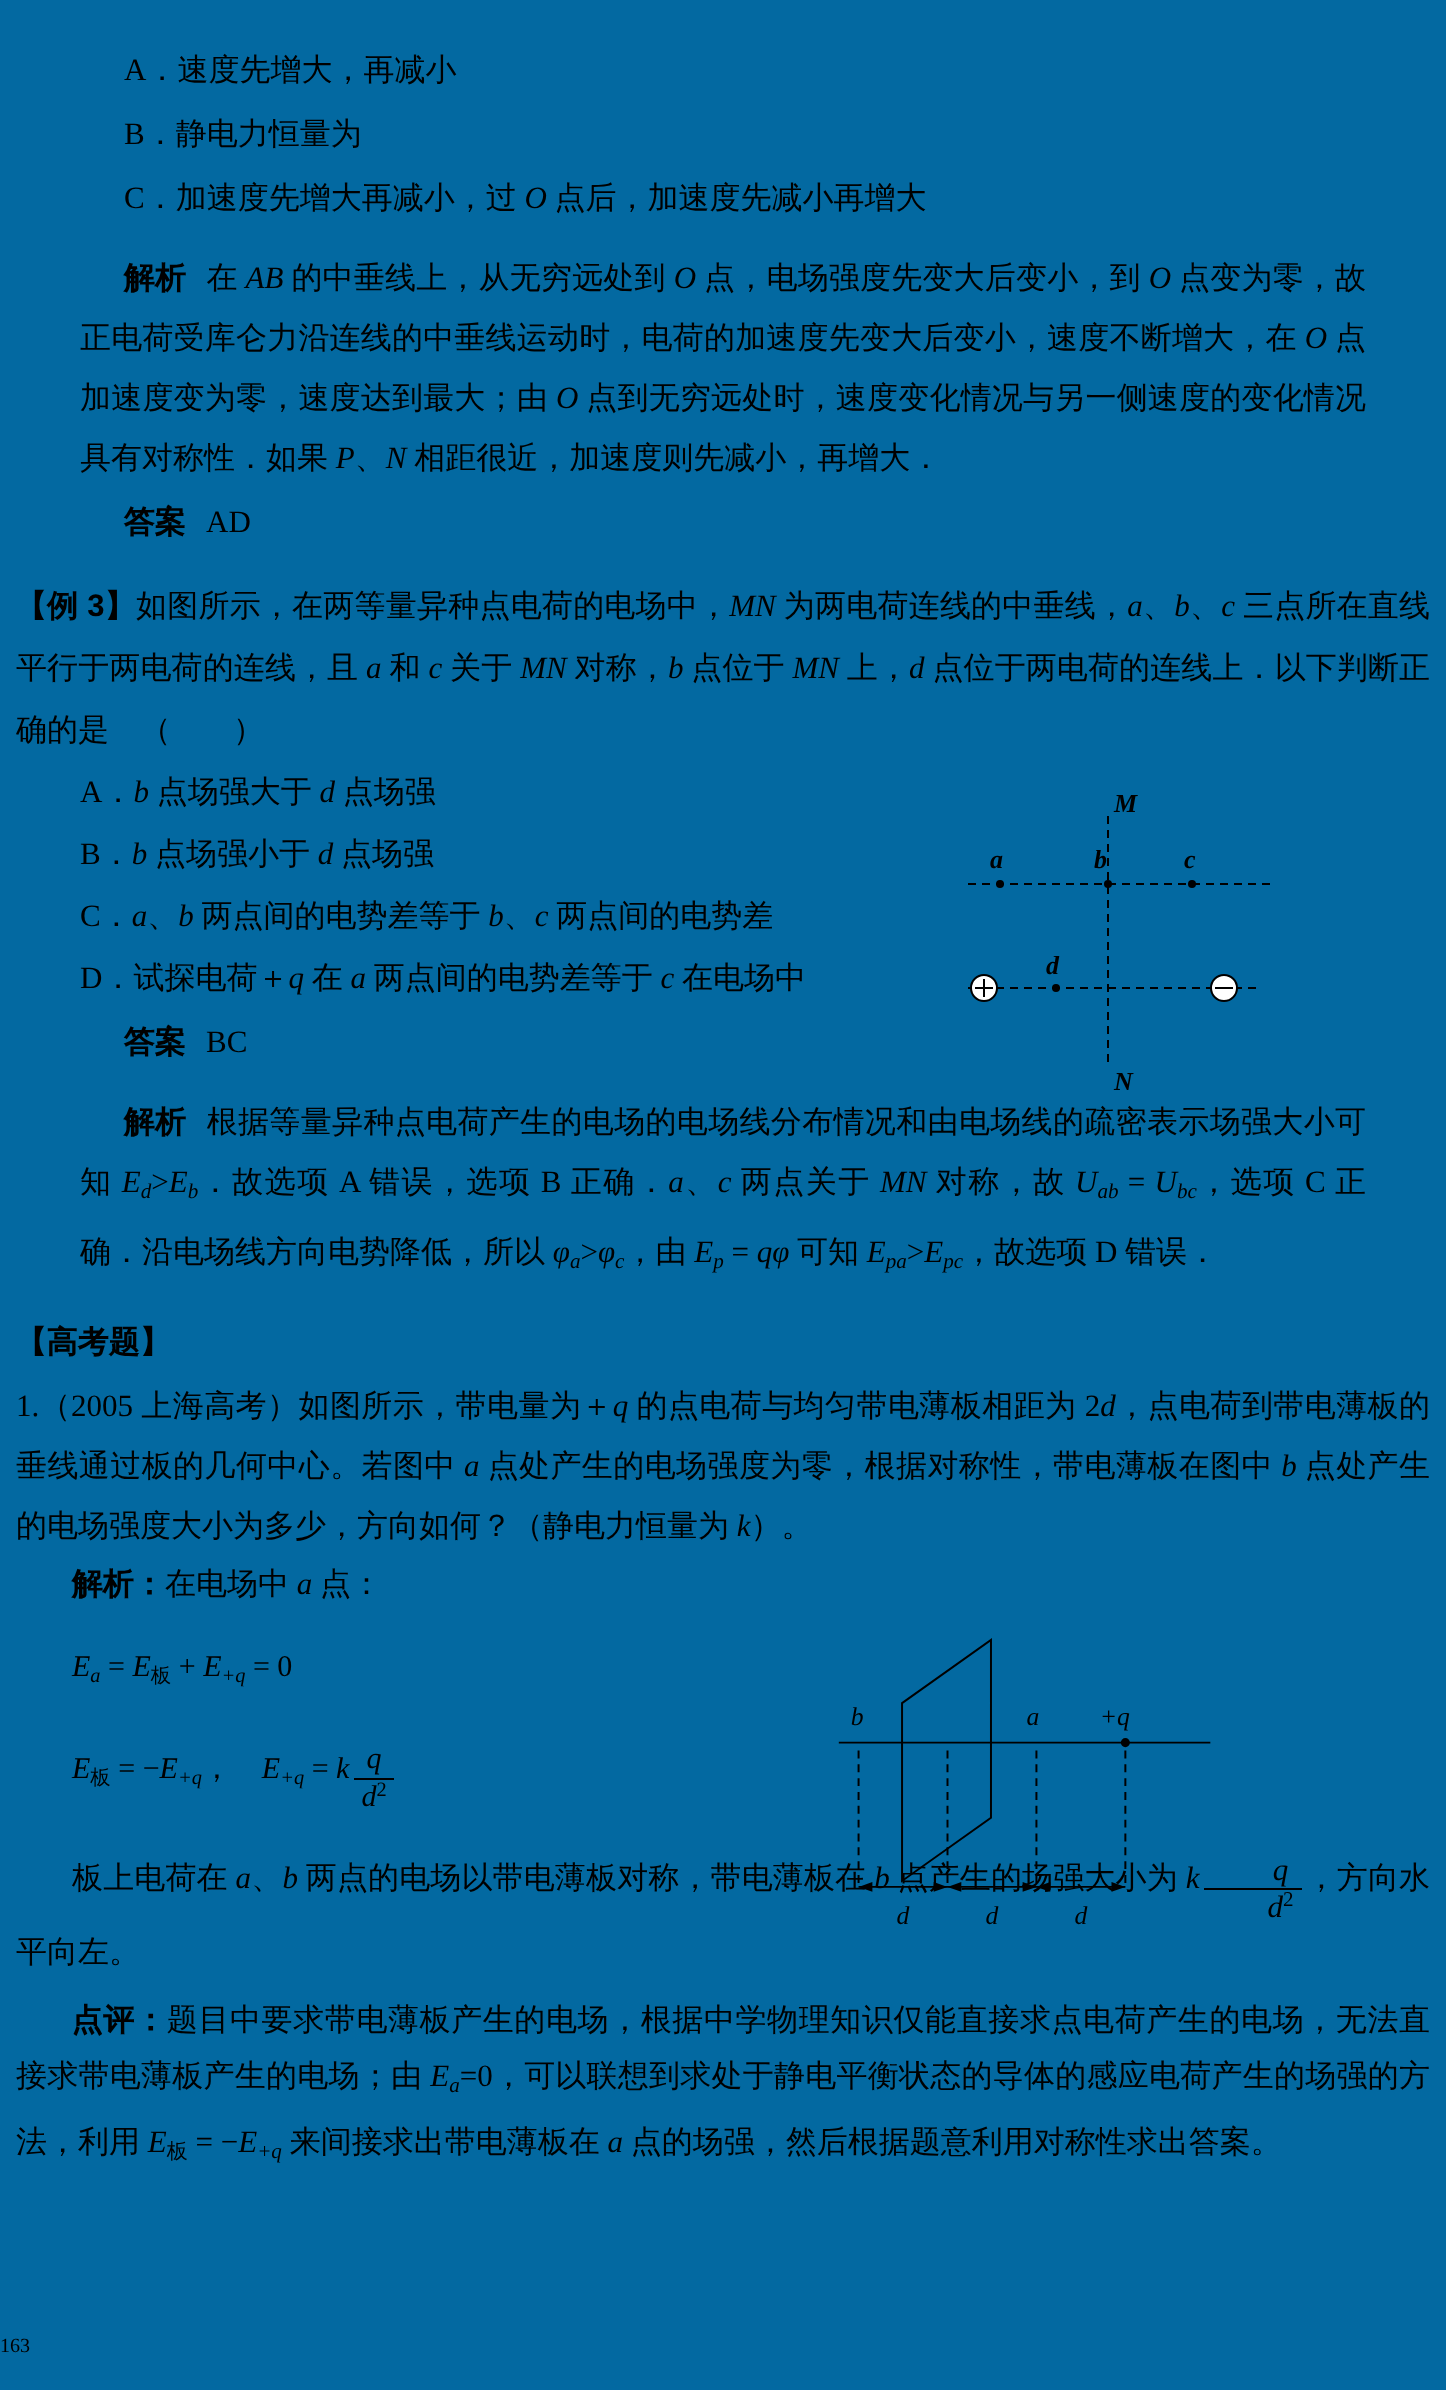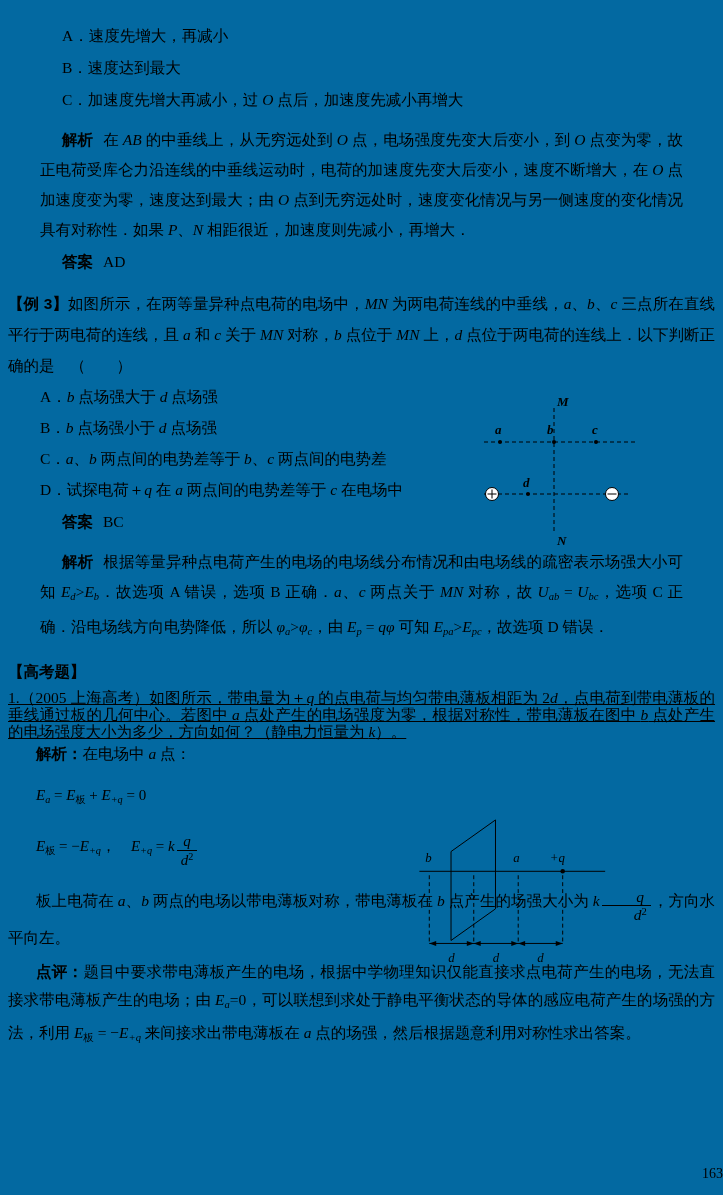--- a/index.html
+++ b/index.html
@@ -11,27 +11,27 @@
   p{margin:0;text-align:justify;}
   .opt{margin-left:22px;line-height:32px;}
   .opt2{margin-left:0;line-height:31px;}
   .ans{margin-left:22px;line-height:33px;}
   .lab{font-family:"Liberation Sans","DejaVu Sans",sans-serif;font-weight:700;}
   .mr{margin-right:10px;}
   .jx{text-indent:22px;margin-top:9px;}
   .wide{margin-left:-32px;margin-right:-32px;}
   .stem{margin-top:10px;line-height:31px;}
   .hd{margin-top:10px;line-height:30px;}
-  .prob{line-height:17px;margin-top:2px;text-decoration:underline;}
+  .prob{line-height:30px;margin-top:2px;}
   .sol{margin-top:0;text-indent:28px;line-height:28px;}
   .math{padding-left:28px;margin-top:12px;font-size:15px;line-height:30px;}
   .math2{margin-top:16px;}
   .sym{margin-top:18px;text-indent:28px;line-height:28px;}
   .cmt{margin-top:6px;text-indent:28px;line-height:28px;}
-  .pagenum{position:absolute;bottom:12px;left:0;width:100%;text-align:right;font-size:14px;line-height:18px;margin-top:20px;}
+  .pagenum{position:absolute;bottom:12px;left:0;width:100%;text-align:left;font-size:10px;line-height:18px;margin-top:20px;}
   
   .sg-n{}
   .sg-i{font-style:italic;}
   .sg-s{font-style:italic;font-size:0.68em;vertical-align:-0.28em;}
   .sg-t{font-size:0.68em;vertical-align:-0.28em;}
   .sg-sup{font-size:0.68em;vertical-align:0.5em;}
   .frac{display:inline-block;text-align:center;vertical-align:-0.95em;line-height:1.12;margin:0 2px;}
   .fnum{display:block;border-bottom:1px solid #000;padding:0 4px;}
   .fden{display:block;padding:0 4px;}
   
@@ -46,21 +46,21 @@
   .fig polygon.ah{fill:#000;stroke:none;}
   .fig text{font-family:"Liberation Serif","DejaVu Serif",serif;font-size:13px;font-style:italic;fill:#000;}
   .fig1 text{font-weight:bold;}
 </style>
 </head>
 <body>
 
 <div class="page">
 
   <div class="opt"><span class="sg-n">A．速度先增大，再减小</span></div>
-  <div class="opt"><span class="sg-n">B．速度达到最大</span></div>
+  <div class="opt"><span class="sg-n">B．静电力恒量为</span></div>
   <div class="opt"><span class="sg-n">C．加速度先增大再减小，过 </span><span class="sg-i">O</span><span class="sg-n"> 点后，加速度先减小再增大</span></div>
 
   <p class="jx"><span class="lab mr">解析</span><span><span class="sg-n">在 </span><span class="sg-i">AB</span><span class="sg-n"> 的中垂线上，从无穷远处到 </span><span class="sg-i">O</span><span class="sg-n"> 点，电场强度先变大后变小，到 </span><span class="sg-i">O</span><span class="sg-n"> 点变为零，故正电荷受库仑力沿连线的中垂线运动时，电荷的加速度先变大后变小，速度不断增大，在 </span><span class="sg-i">O</span><span class="sg-n"> 点加速度变为零，速度达到最大；由 </span><span class="sg-i">O</span><span class="sg-n"> 点到无穷远处时，速度变化情况与另一侧速度的变化情况具有对称性．如果 </span><span class="sg-i">P</span><span class="sg-n">、</span><span class="sg-i">N</span><span class="sg-n"> 相距很近，加速度则先减小，再增大．</span></span></p>
 
   <div class="ans"><span class="lab mr">答案</span><span>AD</span></div>
 
   <p class="wide stem"><span class="lab">【例 3】</span><span><span class="sg-n">如图所示，在两等量异种点电荷的电场中，</span><span class="sg-i">MN</span><span class="sg-n"> 为两电荷连线的中垂线，</span><span class="sg-i">a</span><span class="sg-n">、</span><span class="sg-i">b</span><span class="sg-n">、</span><span class="sg-i">c</span><span class="sg-n"> 三点所在直线平行于两电荷的连线，且 </span><span class="sg-i">a</span><span class="sg-n"> 和 </span><span class="sg-i">c</span><span class="sg-n"> 关于 </span><span class="sg-i">MN</span><span class="sg-n"> 对称，</span><span class="sg-i">b</span><span class="sg-n"> 点位于 </span><span class="sg-i">MN</span><span class="sg-n"> 上，</span><span class="sg-i">d</span><span class="sg-n"> 点位于两电荷的连线上．以下判断正确的是　（　　）</span></span></p>
 
   <div class="opt2"><span class="sg-n">A．</span><span class="sg-i">b</span><span class="sg-n"> 点场强大于 </span><span class="sg-i">d</span><span class="sg-n"> 点场强</span></div>
   <div class="opt2"><span class="sg-n">B．</span><span class="sg-i">b</span><span class="sg-n"> 点场强小于 </span><span class="sg-i">d</span><span class="sg-n"> 点场强</span></div>

